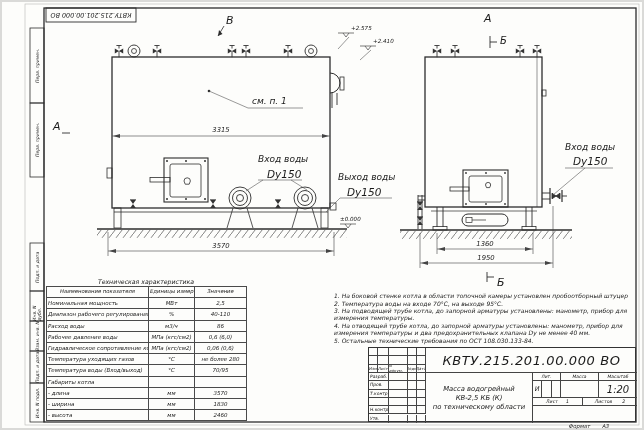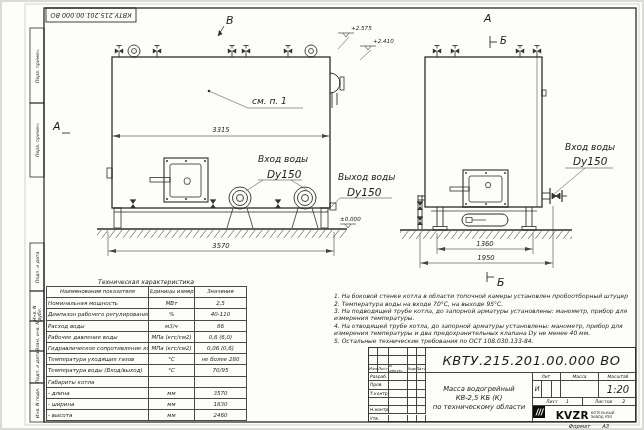--- a/index.html
+++ b/index.html
@@ -420,33 +420,20 @@
 
   <div class="cell" style="left:164px;top:50px;width:50px;height:8px;font-size:4.7px;gap:8px;">
     <span>Лист</span>
     <span>1</span>
   </div>
   <div class="cell" style="left:214px;top:50px;width:54px;height:8px;font-size:4.7px;gap:10px;border-right:none;">
     <span>Листов</span>
     <span>2</span>
   </div>
 
-  <div class="cell" style="left:164px;top:58px;width:104px;height:17px;border-right:none;border-bottom:none;">
-    <div class="logo-wrap">
-      <svg width="12" height="12">
-        <rect width="12" height="12" fill="#0c0c0c"></rect>
-        <path d="M3,9.5 L5.5,2.5 M5.5,9.5 L8,2.5 M8,9.5 L10.5,2.5" stroke="#fff" stroke-width="1"></path>
-      </svg>
-      <span class="logo-kvzr">KVZR</span>
-      <span class="logo-co">
-        <span>КОТЕЛЬНЫЙ</span><br>
-        <span>ЗАВОД РЭП</span>
-      </span>
-    </div>
-  </div>
 </div>
 
 <div class="ov fmt" style="left:544px;top:422.5px;width:90px;display:flex;gap:12px;justify-content:center;">
   <span>Формат</span>
   <span>А3</span>
 </div>
 
 </div>
 
 </body></html>

